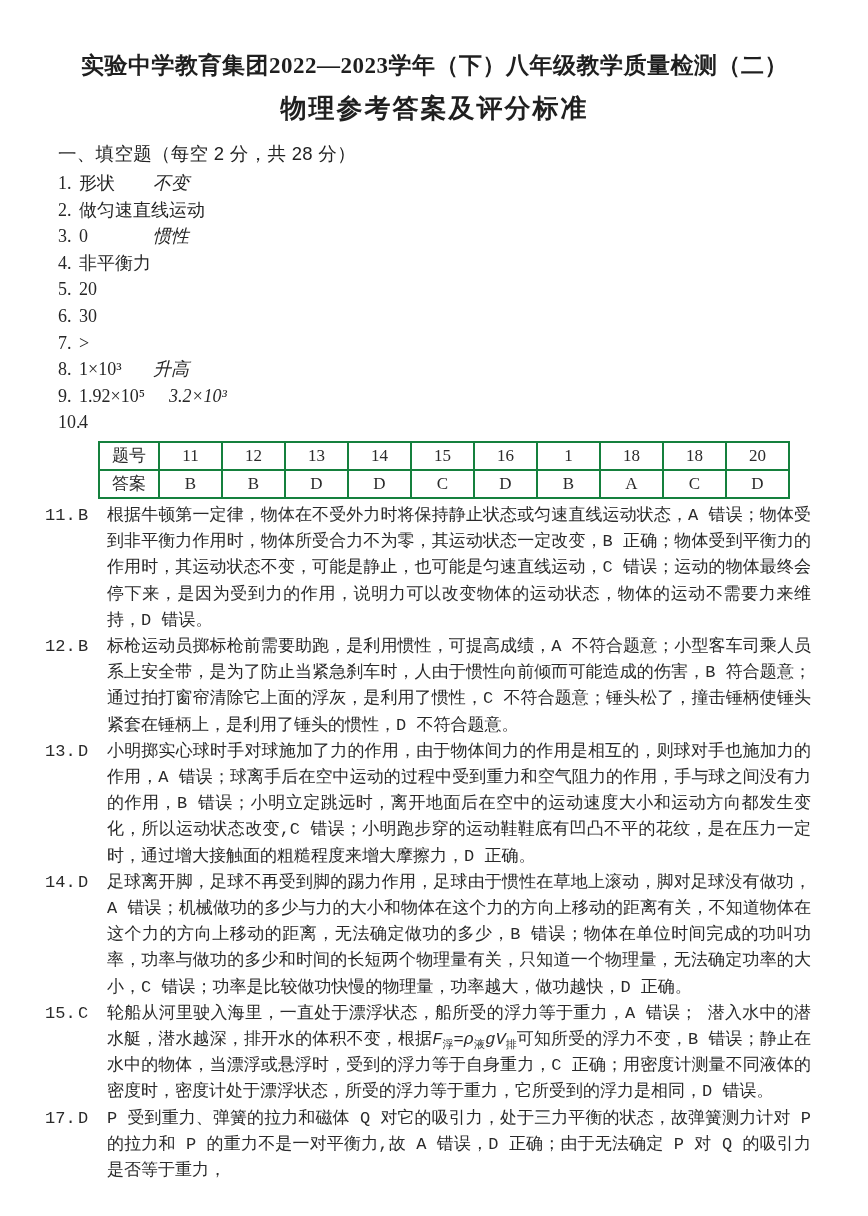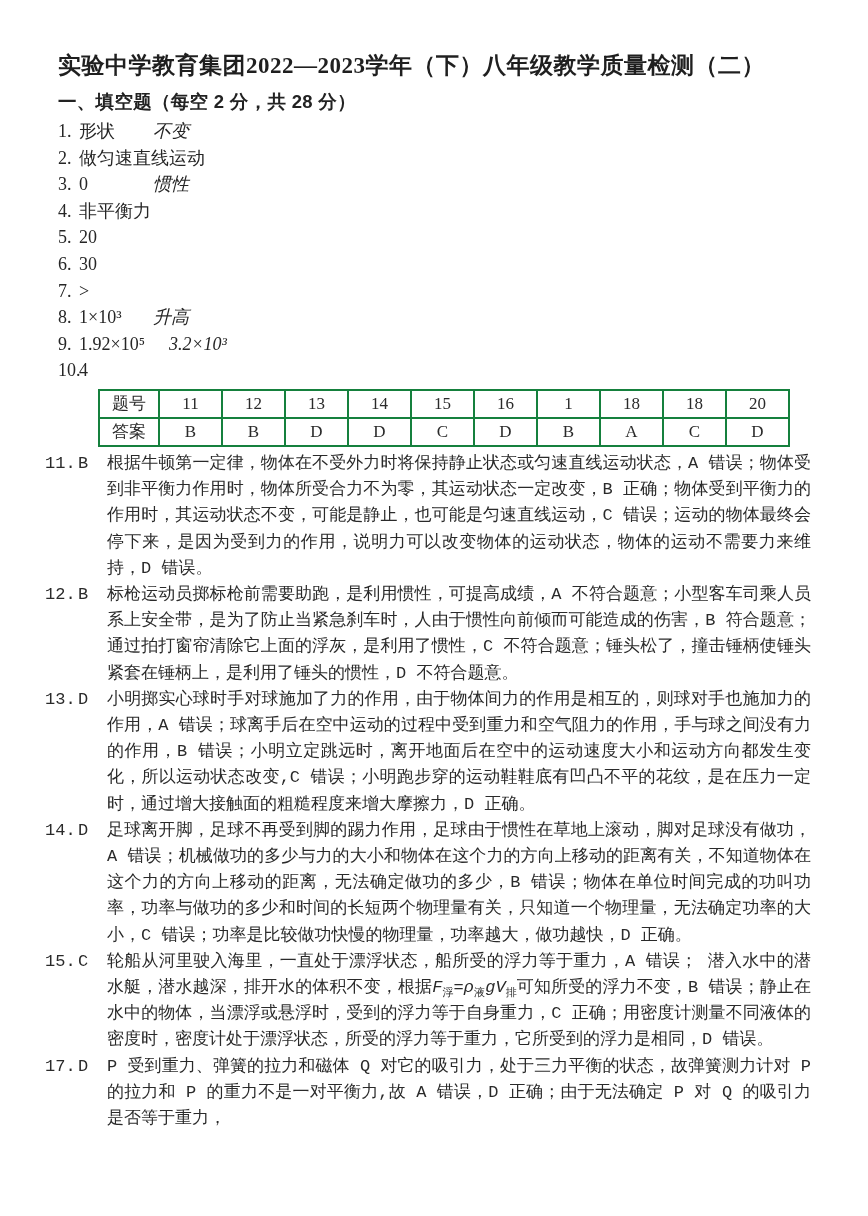--- a/index.html
+++ b/index.html
@@ -10,42 +10,42 @@
     margin: 0 auto;
     background: #ffffff;
     color: #262626;
     font-family: "Liberation Serif", "DejaVu Serif", serif;
     position: relative;
     overflow: hidden;
   }
   .content { padding: 50px 57px 0 58px; }
 
   .doc-title {
-    text-align: left;
+    text-align: center;
     font-size: 23px;
     font-weight: 700;
     letter-spacing: 0.5px;
     line-height: 32px;
     color: #1f1f1f;
   }
   .doc-subtitle {
     text-align: center;
     font-size: 26px;
     font-weight: 700;
     letter-spacing: 2px;
     line-height: 36px;
     margin-top: 9px;
     color: #1f1f1f;
   }
   .sec-heading {
     font-family: "Liberation Sans", "DejaVu Sans", sans-serif;
-    font-weight: 700;
+    font-weight: 400;
     font-size: 18.5px;
     line-height: 27px;
-    margin-top: 6px;
+    margin-top: 13px;
     color: #222;
     letter-spacing: 0.3px;
   }
 
   
   .fill-list { margin-top: 3px; font-size: 18px; }
   .fill-item { display: flex; line-height: 26.6px; }
   .fi-num { width: 21px; flex: none; }
   .fi-a { display: inline-block; min-width: 50px; margin-right: 24px; white-space: nowrap; }
   .fi-b { white-space: nowrap; font-style: italic; }
@@ -75,20 +75,21 @@
   .exp-text sub { font-size: 11px; line-height: 0; }
   .fv { font-style: italic; }
 </style>
 </head>
 <body>
 
 <div class="page">
   <div class="content">
 
     <div class="doc-title">实验中学教育集团2022—2023学年（下）八年级教学质量检测（二）</div>
+    <div class="doc-subtitle">物理参考答案及评分标准</div>
 
     <div class="sec-heading">一、填空题（每空 2 分，共 28 分）</div>
 
     <div class="fill-list">
       <div class="fill-item">
         <span class="fi-num">1.</span>
         <span class="fi-a">形状</span>
         <span class="fi-b">不变</span>
       </div>
       <div class="fill-item">

